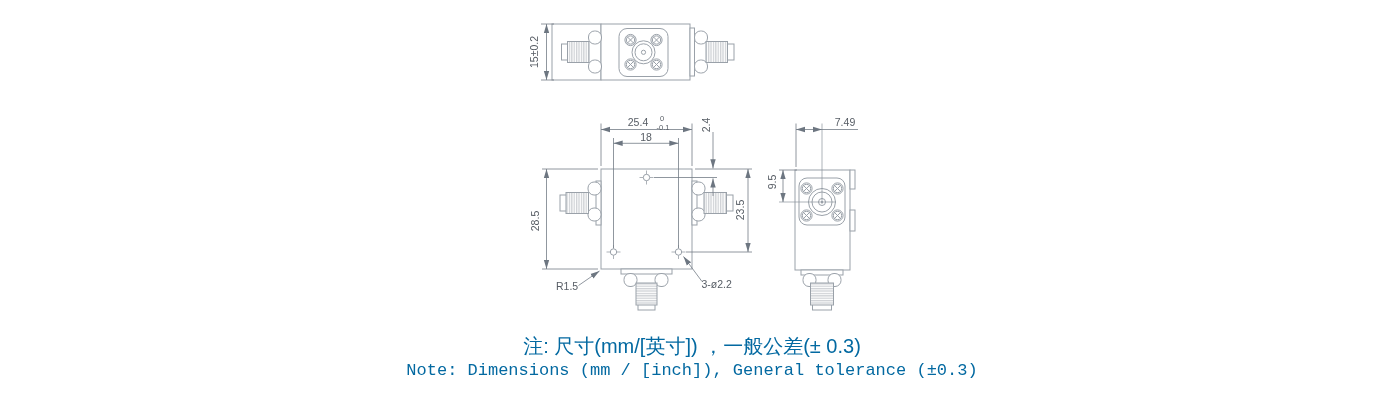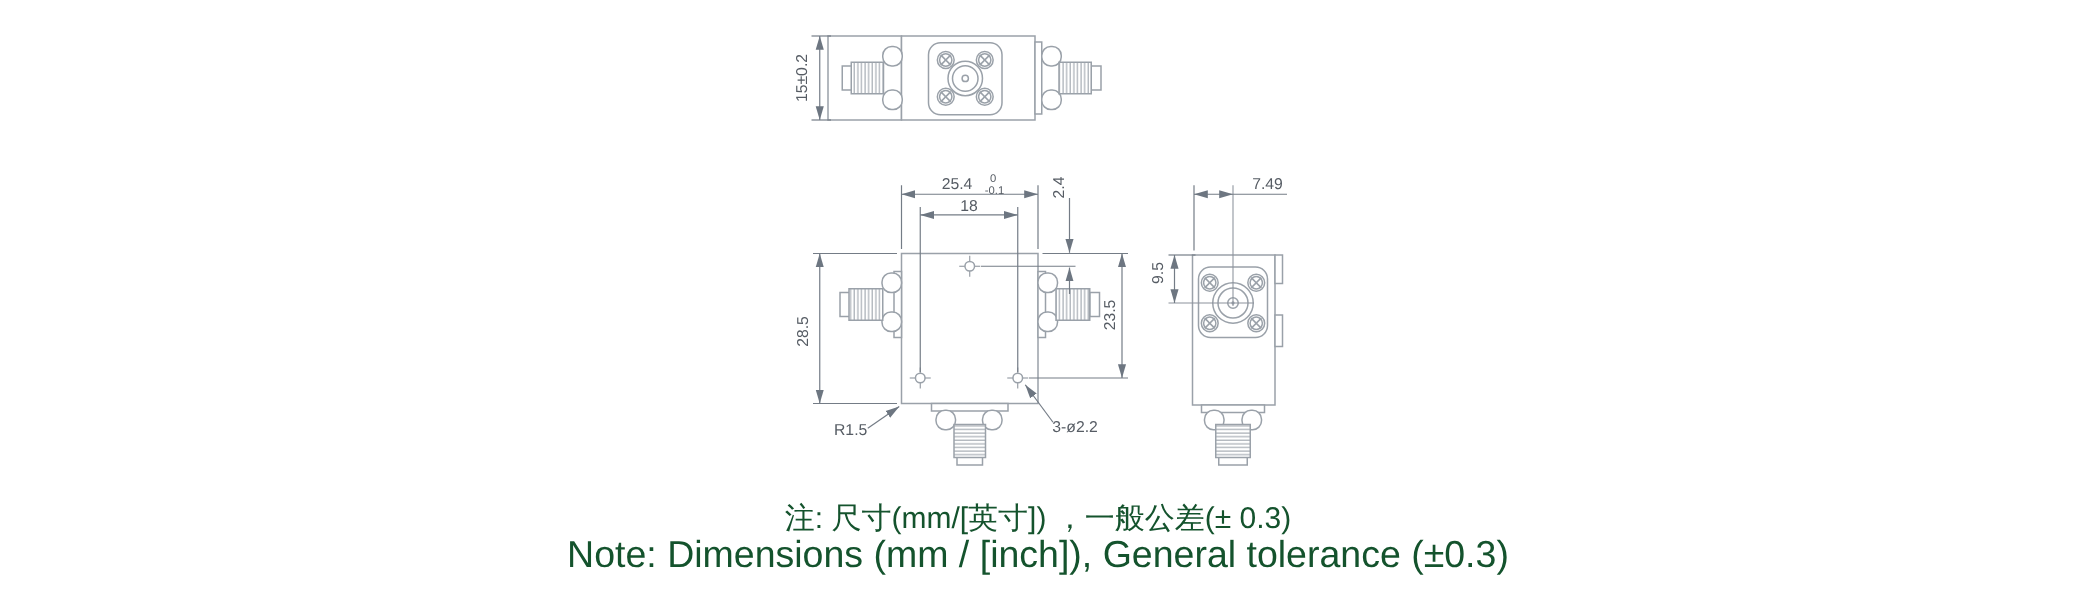--- a/index.html
+++ b/index.html
@@ -7,23 +7,23 @@
        font-family:"Liberation Sans", sans-serif;}
   .stage{position:absolute;left:0;top:0;width:1400px;height:384px;}
   svg{position:absolute;left:0;top:0;}
   .geo{stroke:#9aa1a9;stroke-width:1;fill:none;}
   .geof{stroke:#9aa1a9;stroke-width:1;fill:#ffffff;}
   .dimln{stroke:#747c86;stroke-width:0.8;fill:none;}
   .ctr{stroke:#8b929b;stroke-width:0.7;fill:none;}
   .dimtx{fill:#565c64;font-size:10.5px;font-family:"Liberation Sans",sans-serif;}
   .dimtx-sm{fill:#565c64;font-size:7.5px;font-family:"Liberation Sans",sans-serif;}
   .note{position:absolute;left:292px;top:333px;width:800px;text-align:center;
-        color:#14532d;}
+        color:#0369a1;}
   .note .zh{font-size:20px;line-height:26px;font-family:"Liberation Sans",sans-serif;}
-  .note .en{font-size:25px;line-height:23px;font-family:Liberation Sans, sans-serif;}
+  .note .en{font-size:17px;line-height:23px;font-family:Liberation Mono, monospace;}
 </style>
 </head>
 <body>
 
 <div class="stage">
 <svg width="1400" height="400" viewBox="0 0 1400 400">
   <defs>
     <marker id="ar" markerUnits="userSpaceOnUse" markerWidth="10" markerHeight="7" refX="9.2" refY="3.5" orient="auto">
       <path d="M9.2,3.5 L0,0.8 L0,6.2 Z" fill="#6d7681"></path>
     </marker>

